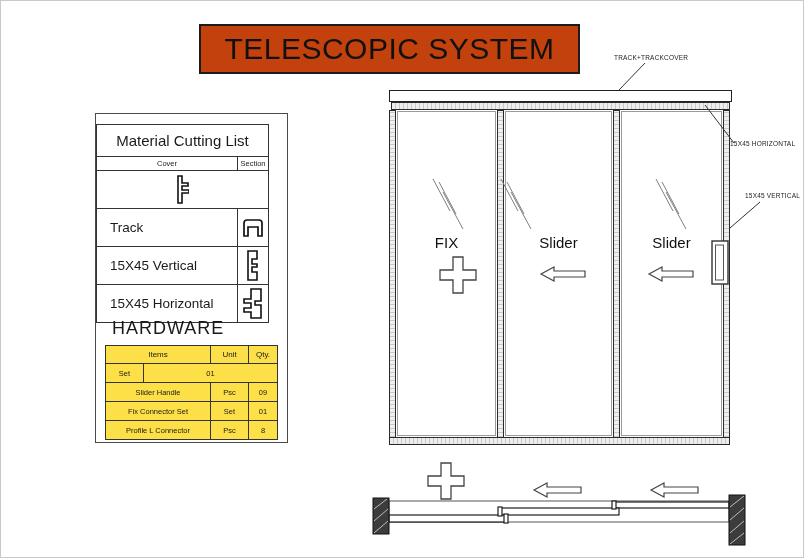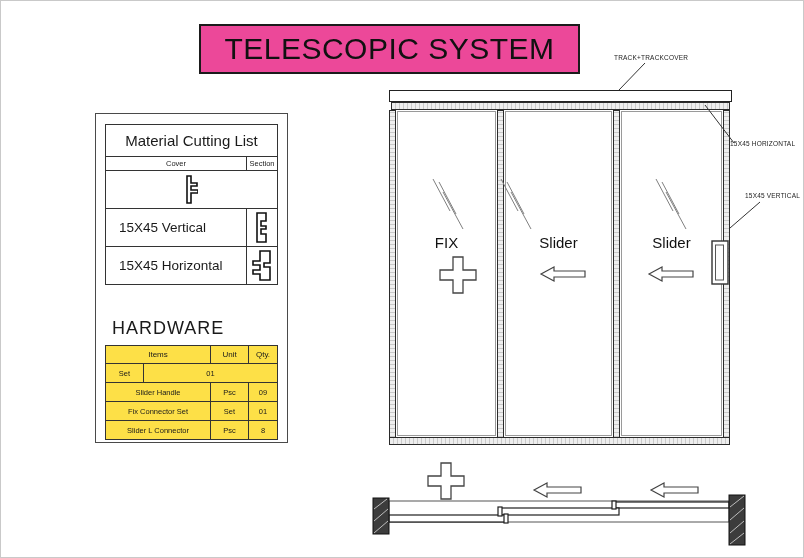--- a/index.html
+++ b/index.html
@@ -1,26 +1,26 @@
 <!DOCTYPE html>
 <html><head>
 <meta charset="utf-8">
 <style>
   html,body{margin:0;padding:0;background:#fff;}
   body{font-family:"Liberation Sans", sans-serif;color:#1a1a1a;}
   .canvas{position:relative;width:804px;height:558px;background:#fff;border:1px solid #c9c9c9;box-sizing:border-box;overflow:hidden;}
   .abs{position:absolute;}
 
   
-  .title-box{left:198px;top:23px;width:377px;height:46px;border:2px solid #1b1b1b;display:flex;align-items:center;justify-content:center;background:#ec4899;}
+  .title-box{left:198px;top:23px;width:377px;height:46px;border:2px solid #1b1b1b;display:flex;align-items:center;justify-content:center;background:#c2410c;}
   .title-box span{font-size:30px;letter-spacing:0.5px;color:#111;white-space:nowrap;}
 
   
   .left-panel{left:94px;top:112px;width:193px;height:330px;border:1px solid #4a4a4a;background:#fff;box-sizing:border-box;}
-  .mat-table{position:absolute;left:9px;top:10px;width:173px;border:1px solid #333;box-sizing:border-box;background:#fff;}
+  .mat-table{position:absolute;left:0;top:10px;width:173px;border:1px solid #333;box-sizing:border-box;background:#fff;}
   .mat-title{height:31px;display:flex;align-items:center;justify-content:center;font-size:15px;border-bottom:1px solid #333;}
   .mat-colhead{display:flex;height:13px;border-bottom:1px solid #333;font-size:7.5px;color:#222;}
   .mat-colhead .c1{width:141px;border-right:1px solid #333;display:flex;align-items:center;justify-content:center;box-sizing:border-box;}
   .mat-colhead .c2{flex:1;display:flex;align-items:center;justify-content:center;}
   .mat-row{display:flex;height:37px;border-bottom:1px solid #333;}
   .mat-row:last-child{border-bottom:none;}
   .mat-row .code{width:141px;border-right:1px solid #333;display:flex;align-items:center;padding-left:13px;font-size:13.5px;box-sizing:border-box;}
   .mat-row .section{flex:1;display:flex;align-items:center;justify-content:center;}
 
   .hw-title{position:absolute;left:16px;top:204px;font-size:18px;letter-spacing:1px;}
@@ -66,20 +66,28 @@
       </div>
 
       <div class="mat-row">
         <div class="section">
           <svg width="13" height="29" viewBox="0 0 13 29">
             <path d="M2,1 h4 v7 h6 v3 h-6 v4 h7 v3 h-7 v10 h-4 z" fill="none" stroke="#111" stroke-width="1.6"></path>
           </svg>
         </div>
       </div>
 
+      <div class="mat-row">
+        <div class="code">Track</div>
+        <div class="section">
+          <svg width="22" height="20" viewBox="0 0 22 20">
+            <path d="M2,18 V5 q0,-3 3,-3 h12 q3,0 3,3 v13 h-4 v-9 h-10 v9 z" fill="none" stroke="#111" stroke-width="1.7"></path>
+          </svg>
+        </div>
+      </div>
 
       <div class="mat-row">
         <div class="code">15X45 Vertical</div>
         <div class="section">
           <svg width="15" height="31" viewBox="0 0 15 31">
             <path d="M2,1 h9 v8 h-5 v5 h5 v3 h-5 v5 h5 v8 h-9 z" fill="none" stroke="#111" stroke-width="1.6"></path>
           </svg>
         </div>
       </div>
 
@@ -109,21 +117,21 @@
         <div class="hw-c1">Slider Handle</div>
         <div class="hw-c2">Psc</div>
         <div class="hw-c3">09</div>
       </div>
       <div class="hw-row">
         <div class="hw-c1">Fix Connector Set</div>
         <div class="hw-c2">Set</div>
         <div class="hw-c3">01</div>
       </div>
       <div class="hw-row">
-        <div class="hw-c1">Slider L Connector</div>
+        <div class="hw-c1">Profile L Connector</div>
         <div class="hw-c2">Psc</div>
         <div class="hw-c3">8</div>
       </div>
     </div>
   </div>
 
   <div class="abs track-bar"></div>
   <div class="abs profile-strip"></div>
   <div class="abs vframe" style="left:388px;"></div>
   <div class="abs vframe" style="left:496px;"></div>

